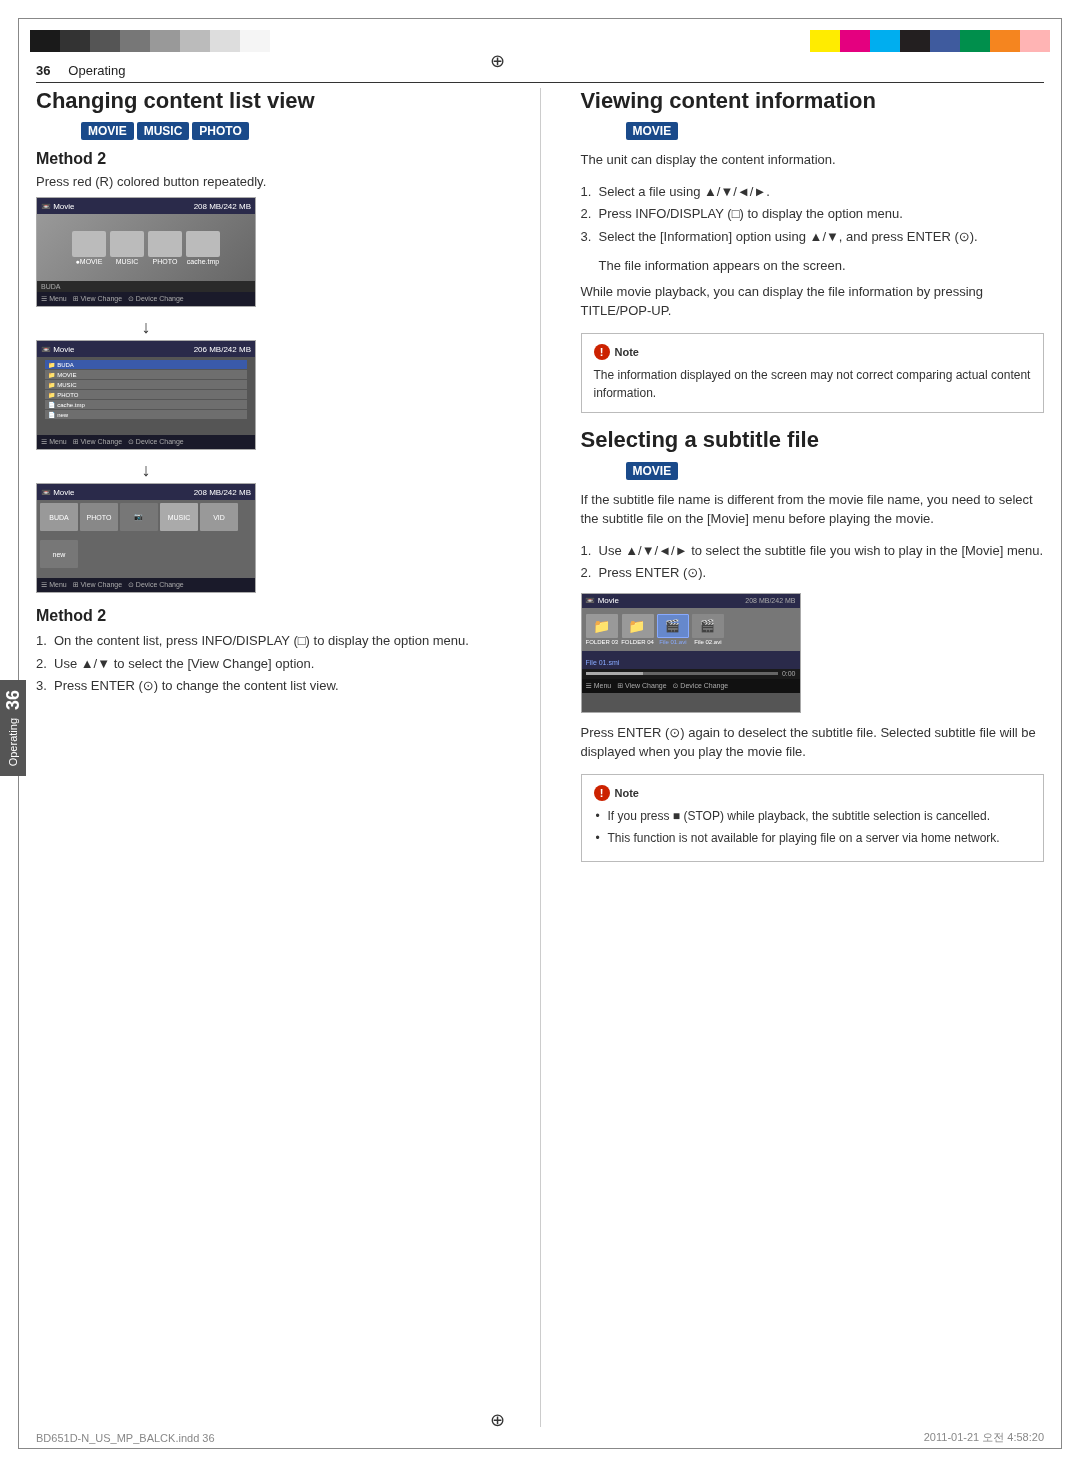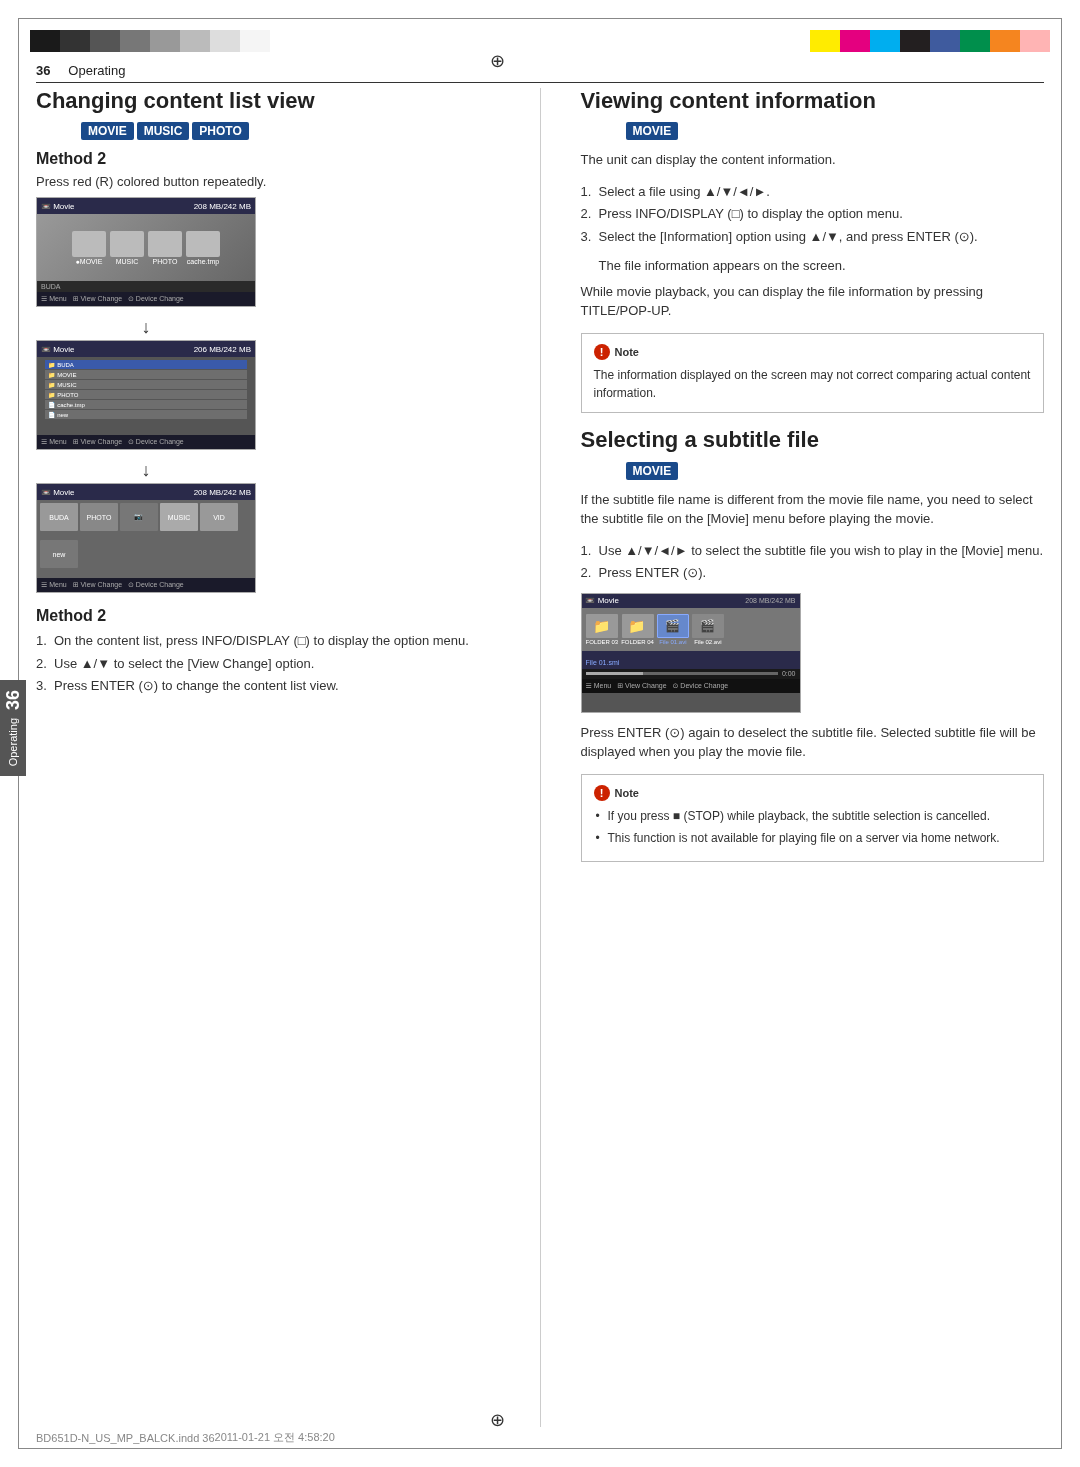--- a/index.html
+++ b/index.html
@@ -360,21 +360,21 @@
       gap: 6px;
     }
 
     
     .page-footer {
       position: absolute;
       bottom: 22px;
       left: 36px;
       right: 36px;
       display: flex;
-      justify-content: flex-start;
+      justify-content: space-between;
       align-items: center;
     }
     .footer-filename {
       font-size: 11px;
       color: #888;
     }
     .footer-date {
       font-size: 11px;
       color: #888;
     }

